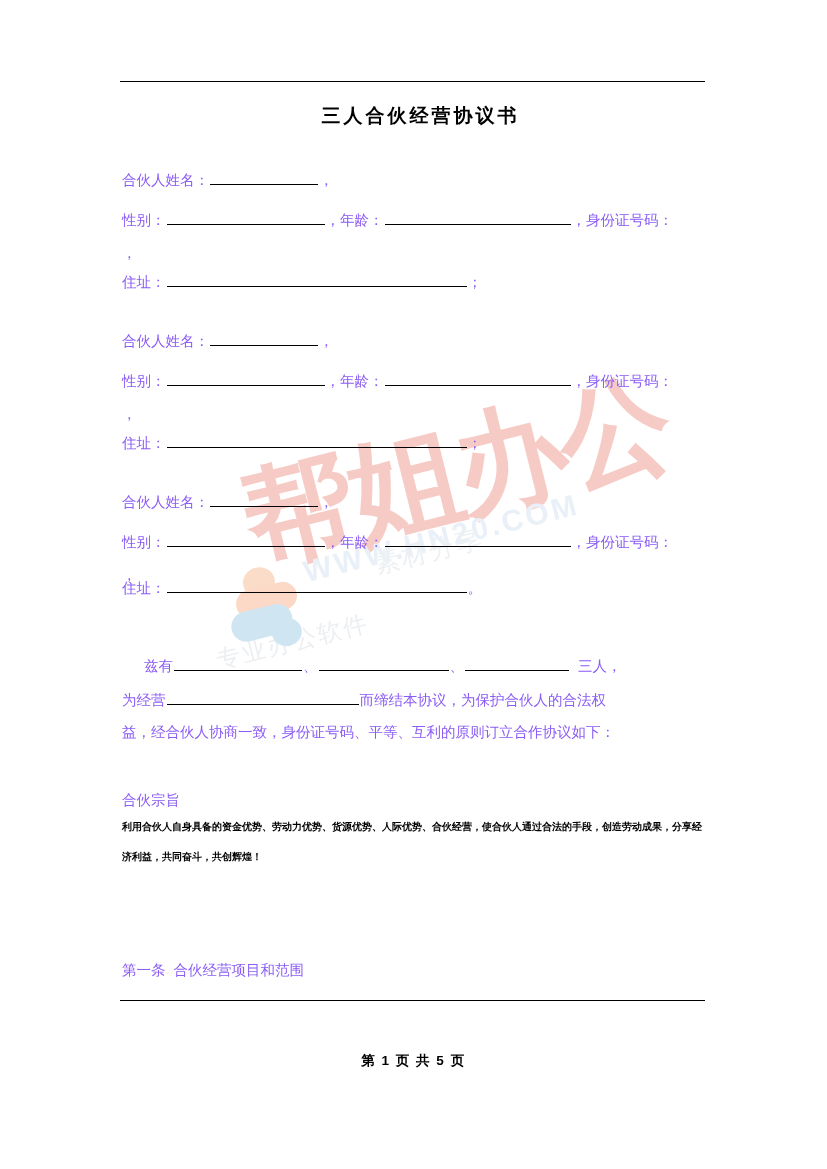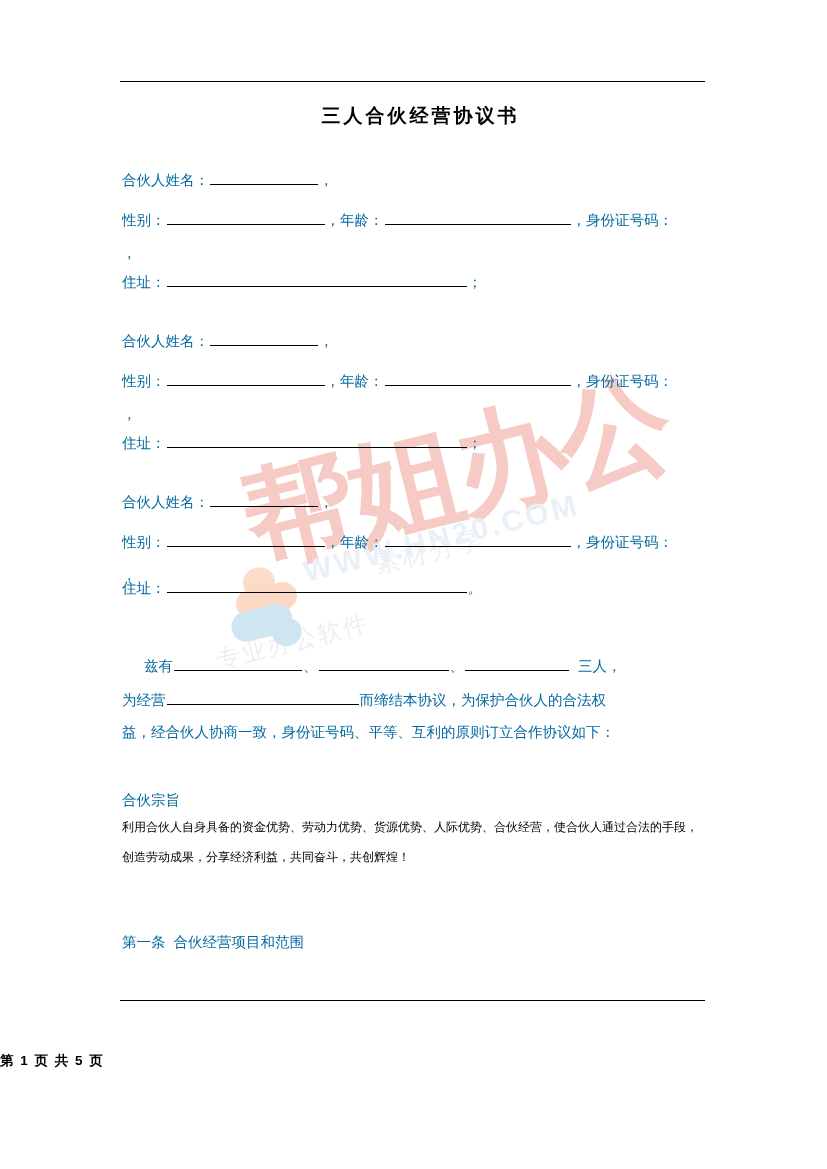--- a/index.html
+++ b/index.html
@@ -120,21 +120,21 @@
     font-weight: bold;
     letter-spacing: 3px;
     color: #000;
     margin-left: 7px;
   }
 
   .line {
     position: absolute;
     left: 122px;
     font-size: 14.5px;
-    color: #0369a1;
+    color: #8b5cf6;
     white-space: nowrap;
     line-height: 20px;
     text-align: center;
   }
   .line.indent { left: 144px; }
 
   .blank {
     display: inline-block;
     border-bottom: 1.3px solid #000;
     vertical-align: baseline;
@@ -147,31 +147,32 @@
   .b-addr   { width: 300px; }
   .b-zy1    { width: 128px; }
   .b-zy2    { width: 130px; }
   .b-zy3    { width: 104px; }
   .b-biz    { width: 192px; }
 
   .para {
     position: absolute;
     left: 122px;
     width: 584px;
-    font-size: 12px;
+    font-size: 10px;
     line-height: 30px;
     color: #000;
+    font-weight: bold;
   }
 
   .footer {
     position: absolute;
     left: 0;
     top: 1052px;
     width: 827px;
-    text-align: left;
+    text-align: center;
     font-size: 13.5px;
     font-weight: bold;
     letter-spacing: 1.5px;
     color: #000;
   }
 </style>
 </head>
 <body>
 
 <div class="page">
@@ -238,21 +239,21 @@
       <span>兹有</span><span class="blank b-zy1"></span><span>、</span><span class="blank b-zy2"></span><span>、</span><span class="blank b-zy3"></span>&nbsp;&nbsp;<span>三人，</span>
     </div>
     <div class="line" style="top:690px">
       <span>为经营</span><span class="blank b-biz"></span><span>而缔结本协议，为保护合伙人的合法权</span>
     </div>
     <div class="line" style="top:722px">益，经合伙人协商一致，身份证号码、平等、互利的原则订立合作协议如下：</div>
 
     <div class="line" style="top:790px">合伙宗旨</div>
     <div class="para" style="top:812px">利用合伙人自身具备的资金优势、劳动力优势、货源优势、人际优势、合伙经营，使合伙人通过合法的手段，创造劳动成果，分享经济利益，共同奋斗，共创辉煌！</div>
 
-    <div class="line" style="top:932px">
+    <div class="line" style="top:960px">
       <span>第一条</span>&nbsp;&nbsp;<span>合伙经营项目和范围</span>
     </div>
 
     <div class="rule rule-bottom"></div>
 
     <div class="footer">第 1 页 共 5 页</div>
 
   </div>
 </div>
 

